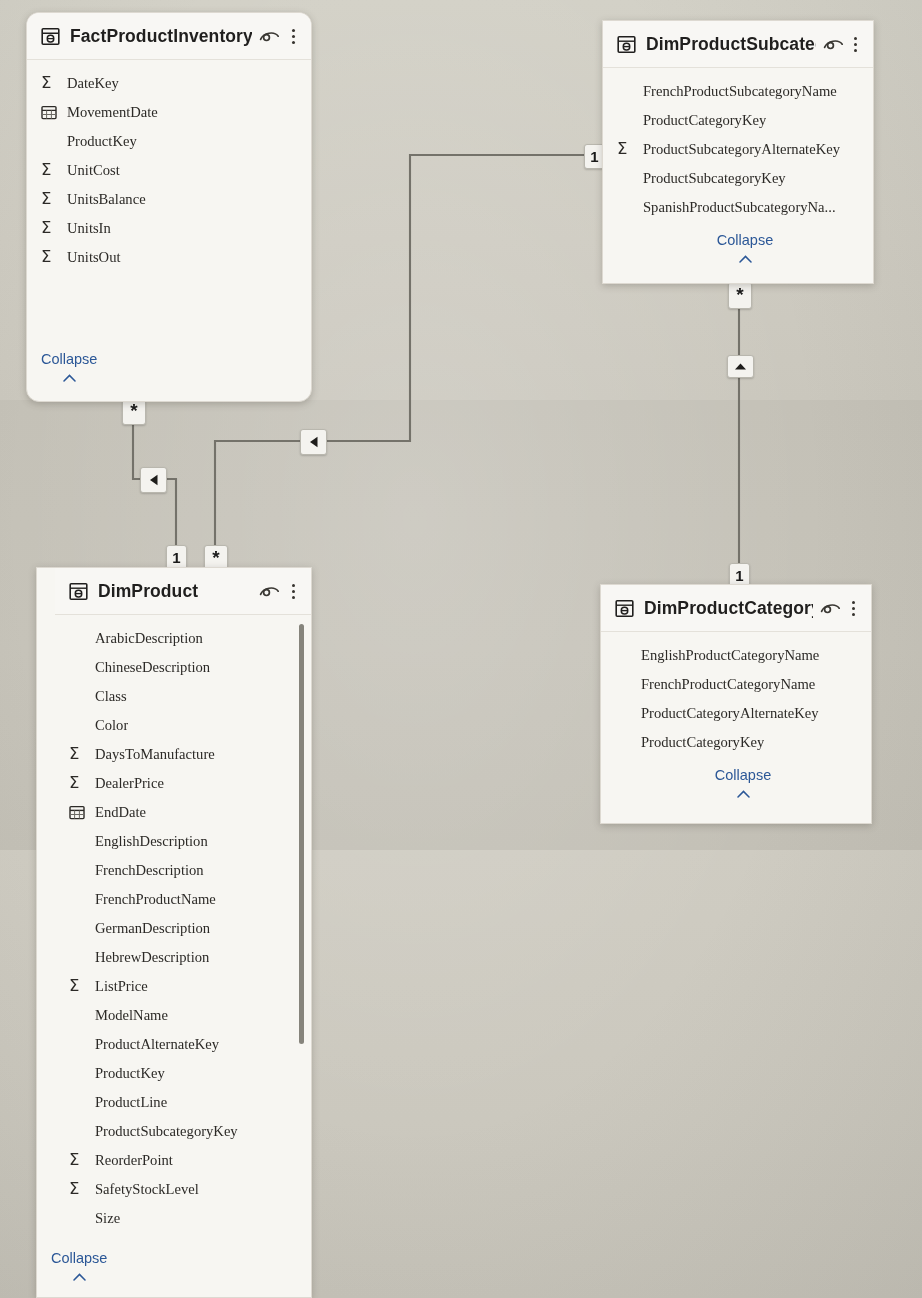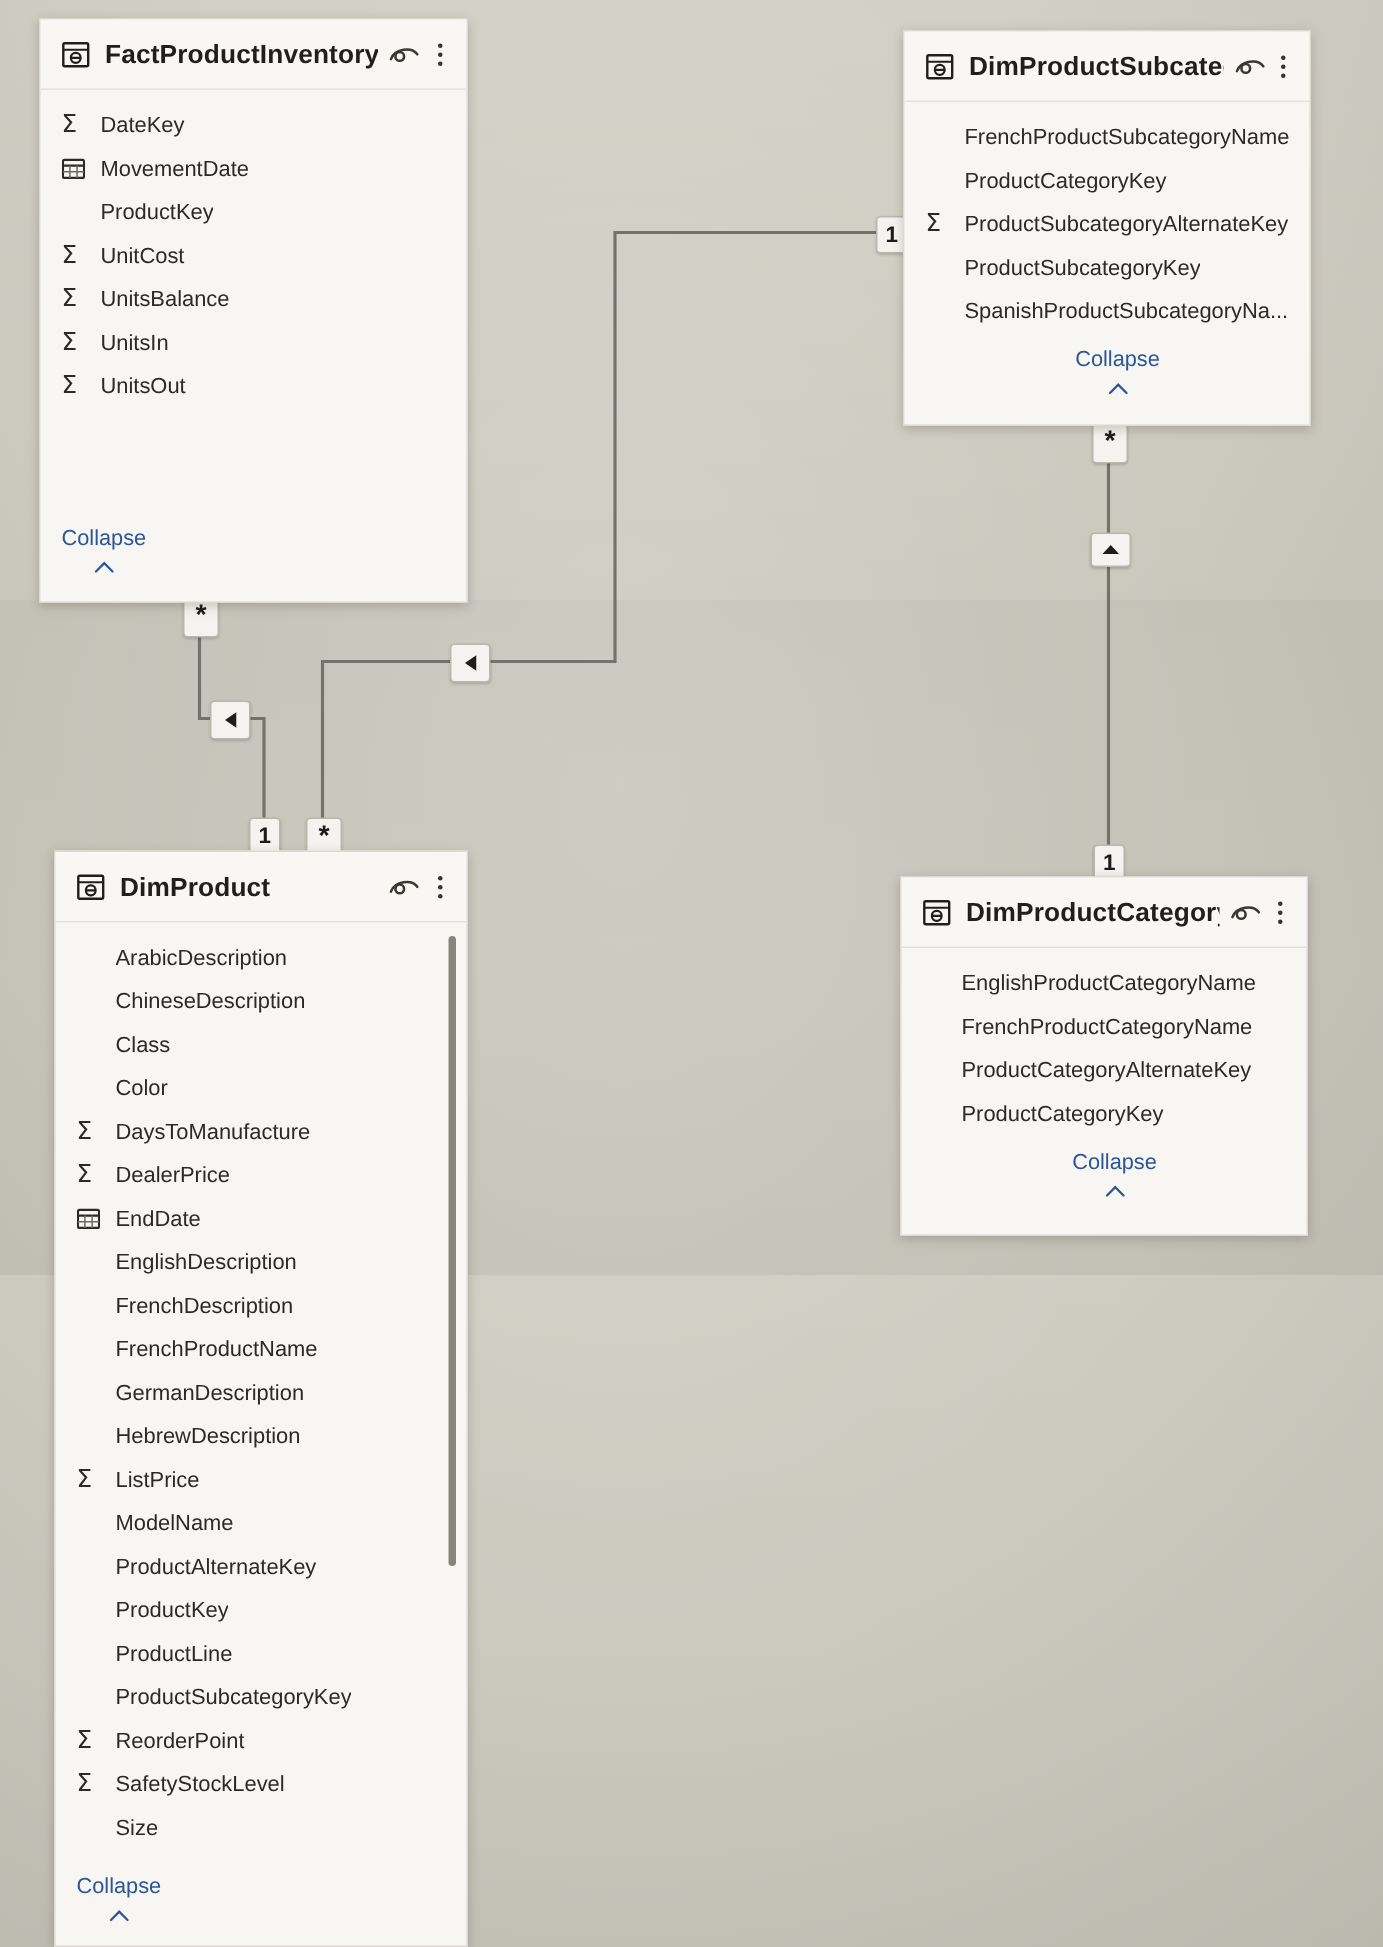--- a/index.html
+++ b/index.html
@@ -93,21 +93,21 @@
     display: flex;
     align-items: center;
     height: 29px;
     padding-left: 14px;
     font-size: 14.6px;
     color: #2c2a27;
     white-space: nowrap;
   }
   .fld-ic { width: 26px; flex: 0 0 26px; display:flex; align-items:center; justify-content:flex-start; color:#2c2a27; }
   .sigma { font-size: 16.5px; font-family: "DejaVu Sans", sans-serif; line-height: 1; }
-  .fld-name { overflow: hidden; }
+  .fld-name { overflow: hidden; font-family: Liberation Serif, serif; }
 
   .collapse {
     display: flex;
     align-items: center;
     gap: 7px;
     color: #2b5797;
     font-size: 14.5px;
     padding: 8px 0 9px 14px;
     cursor: pointer;
     flex-direction: column;
@@ -116,24 +116,24 @@
   .scroll-thumb {
     position: absolute;
     right: 7px;
     width: 5px;
     border-radius: 3px;
     background: #86847c;
     cursor: pointer;
   }
 
   
-  #tbl-fact   { left: 26px;  top: 12px;  width: 286px; height: 390px; }
+  #tbl-fact   { left: 26px;  top: 12px;  width: 286px; height: 390px; border-radius: 13px; }
   #tbl-sub    { left: 602px; top: 20px;  width: 272px; height: 264px; }
   #tbl-cat    { left: 600px; top: 584px; width: 272px; height: 240px; }
-  #tbl-prod   { left: 36px;  top: 567px; width: 276px; height: 731px; }
+  #tbl-prod   { left: 36px;  top: 567px; width: 276px; height: 731px; padding-left: 18px; }
 
   #tbl-fact .tbl-fields { height: 244px; }
   #tbl-fact .collapse { position: absolute; left: 0; bottom: 10px; }
   #tbl-sub  .collapse { margin-top: 2px; }
   #tbl-cat  .collapse { margin-top: 2px; }
   #tbl-prod .tbl-fields { height: 630px; overflow: hidden; }
   #tbl-prod .collapse { position: absolute; left: 0; bottom: 7px; }
 </style>
 </head>
 <body>

